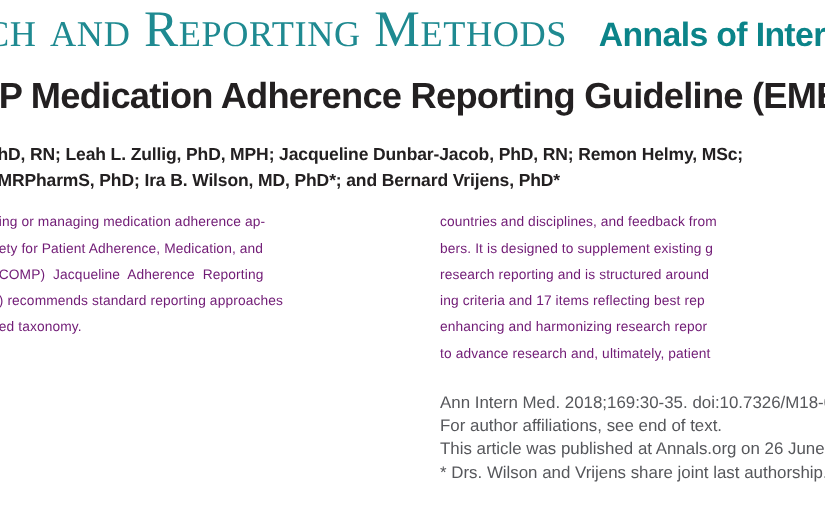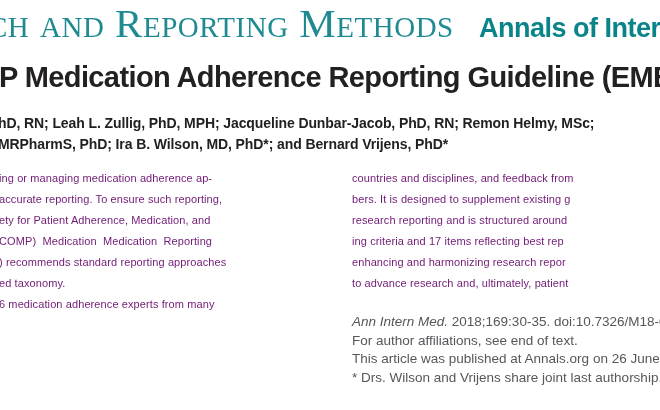--- a/index.html
+++ b/index.html
@@ -72,46 +72,44 @@
   
   .citation {
     position: absolute;
     left: 352px;
     top: 313px;
     font-size: 13.5px;
     line-height: 18.6px;
     color: #56575b;
   }
   .citation .line { white-space: pre; }
-  .it { font-style: italic; }
+  .it { }
 </style>
 </head>
 <body>
 
 <div class="page">
 
   <div class="section-header">ch and Reporting Methods</div>
 
   <div class="annals-logo">Annals of Intern</div>
 
   <div class="article-title">P Medication Adherence Reporting Guideline (EMER</div>
 
   <div class="authors">
     <div class="line">hD, RN; Leah L. Zullig, PhD, MPH; Jacqueline Dunbar-Jacob, PhD, RN; Remon Helmy, MSc;</div>
     <div class="line">MRPharmS, PhD; Ira B. Wilson, MD, PhD*; and Bernard Vrijens, PhD*</div>
   </div>
 
   <div class="col col-left">
     <div class="line">ing or managing medication adherence ap-</div>
-    <div class="line">accurate reporting. To ensure such reporting,</div>
     <div class="line">ety for Patient Adherence, Medication, and</div>
-    <div class="line">COMP)  Medication  Medication  Reporting</div>
+    <div class="line">COMP)  Jacqueline  Adherence  Reporting</div>
     <div class="line">) recommends standard reporting approaches</div>
     <div class="line">ed taxonomy.</div>
-    <div class="line">6 medication adherence experts from many</div>
   </div>
 
   <div class="col col-right">
     <div class="line">countries and disciplines, and feedback from</div>
     <div class="line">bers. It is designed to supplement existing g</div>
     <div class="line">research reporting and is structured around</div>
     <div class="line">ing criteria and 17 items reflecting best rep</div>
     <div class="line">enhancing and harmonizing research repor</div>
     <div class="line">to advance research and, ultimately, patient</div>
   </div>

